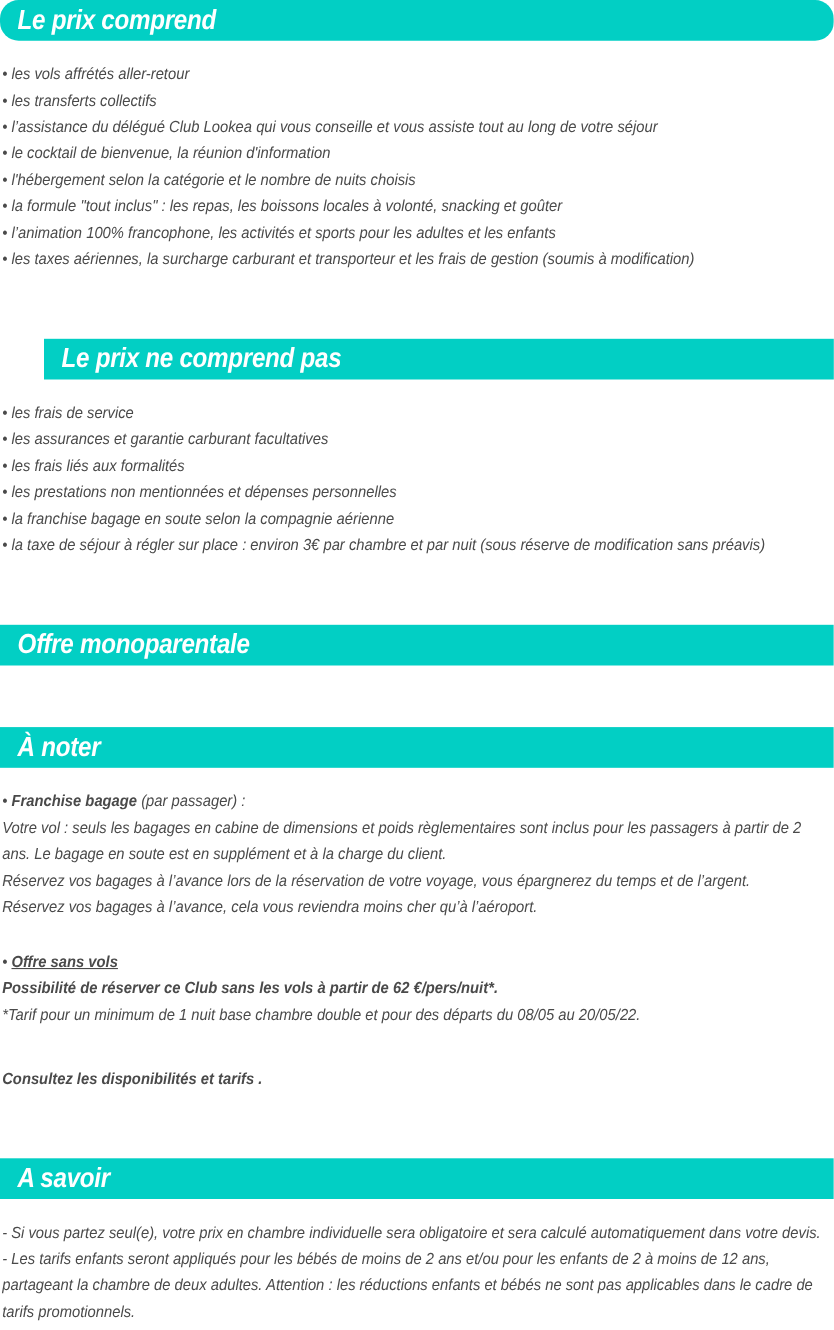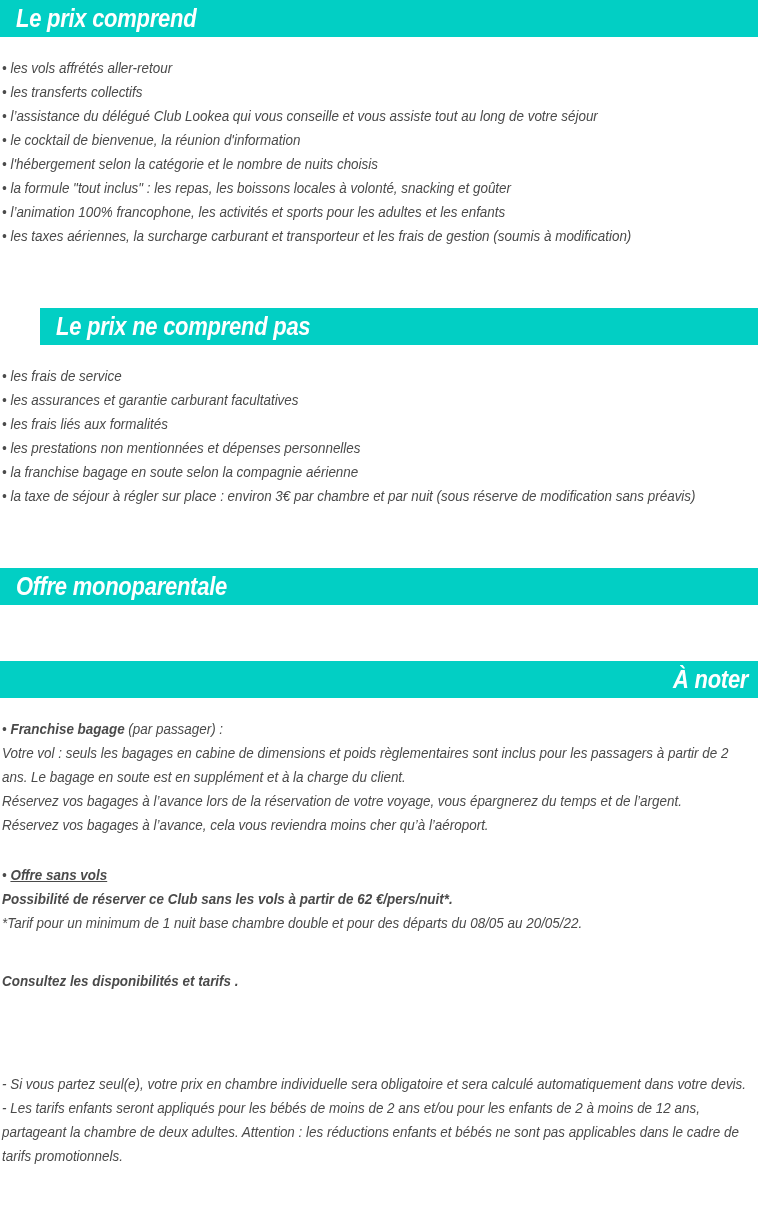--- a/index.html
+++ b/index.html
@@ -77,21 +77,21 @@
     transform: scaleX(0.92);
     transform-origin: left center;
     width: 108.6%;
   }
 </style>
 </head>
 <body>
 
 <div class="page">
 
-  <div class="section-header" style="background: rgb(2, 207, 196);">
+  <div class="section-header" style="background: rgb(2, 207, 196); border-radius: 17px;">
     <span class="htext">Le prix comprend</span>
   </div>
   <div class="section-body">
     <div class="block-top"></div>
     <div class="line">• les vols affrétés aller-retour</div>
     <div class="line">• les transferts collectifs</div>
     <div class="line">• l’assistance du délégué Club Lookea qui vous conseille et vous assiste tout au long de votre séjour</div>
     <div class="line">• le cocktail de bienvenue, la réunion d'information</div>
     <div class="line">• l'hébergement selon la catégorie et le nombre de nuits choisis</div>
     <div class="line">• la formule "tout inclus" : les repas, les boissons locales à volonté, snacking et goûter</div>
@@ -115,21 +115,21 @@
   </div>
 
   <div class="sp-6"></div>
 
   <div class="section-header" style="background: rgb(2, 207, 196);">
     <span class="htext">Offre monoparentale</span>
   </div>
 
   <div class="sp-5"></div>
 
-  <div class="section-header" style="background: rgb(2, 207, 196); justify-content: flex-end;">
+  <div class="section-header" style="background: rgb(2, 207, 196);">
     <span class="htext">À noter</span>
   </div>
   <div class="section-body">
     <div class="block-top"></div>
 
     <div class="line">
       <span>• </span><span class="bold">Franchise bagage</span><span> (par passager) :</span>
     </div>
 
     <div class="para">Votre vol : seuls les bagages en cabine de dimensions et poids règlementaires sont inclus pour les passagers à partir de 2 ans. Le bagage en soute est en supplément et à la charge du client.</div>
@@ -144,19 +144,22 @@
     <div class="line bold">Possibilité de réserver ce Club sans les vols à partir de 62 €/pers/nuit*.</div>
     <div class="line">*Tarif pour un minimum de 1 nuit base chambre double et pour des départs du 08/05 au 20/05/22.</div>
 
     <div class="sp-3"></div>
 
     <div class="line bold">Consultez les disponibilités et tarifs .</div>
   </div>
 
   <div class="sp-6"></div>
 
+  <div class="section-header" style="background: rgb(2, 207, 196);">
+    <span class="htext">A savoir</span>
+  </div>
   <div class="section-body">
     <div class="block-top"></div>
     <div class="para">- Si vous partez seul(e), votre prix en chambre individuelle sera obligatoire et sera calculé automatiquement dans votre devis.</div>
     <div class="para">- Les tarifs enfants seront appliqués pour les bébés de moins de 2 ans et/ou pour les enfants de 2 à moins de 12 ans, partageant la chambre de deux adultes. Attention : les réductions enfants et bébés ne sont pas applicables dans le cadre de tarifs promotionnels.</div>
   </div>
 
 </div>
 
 </body></html>

